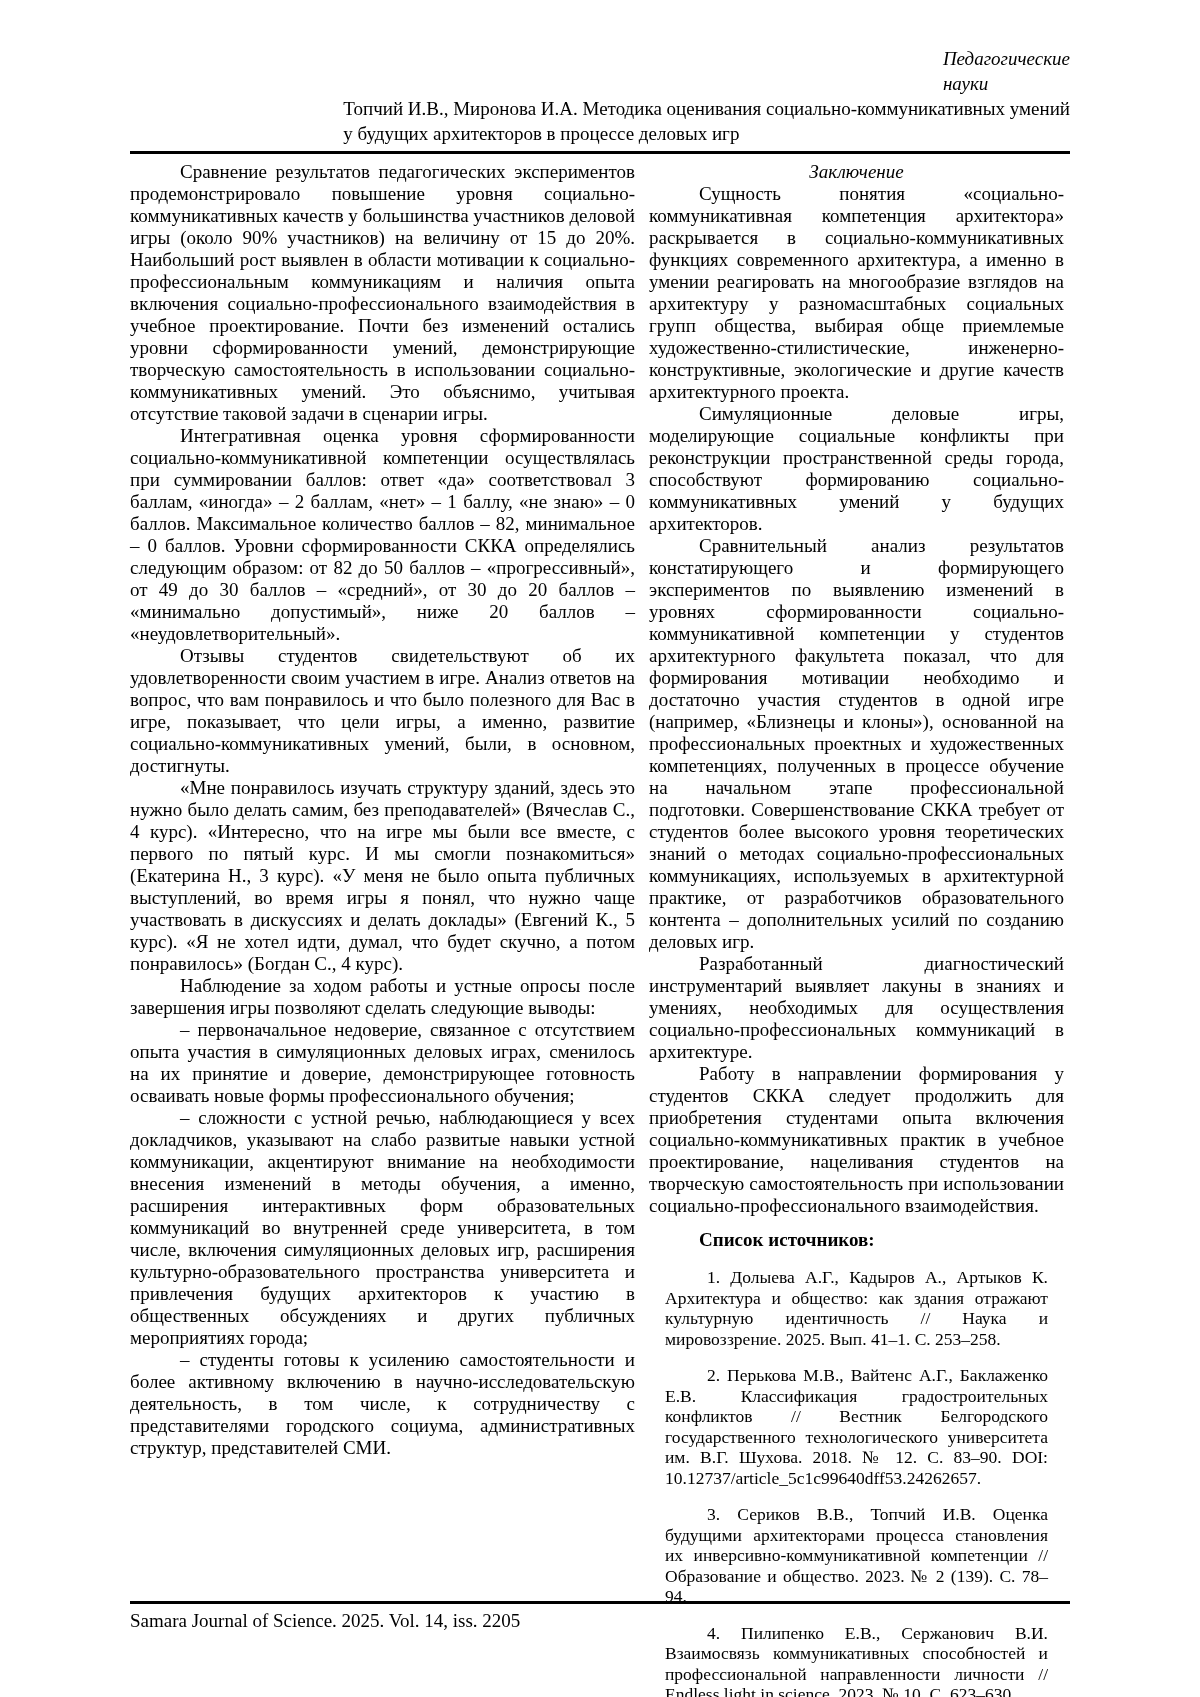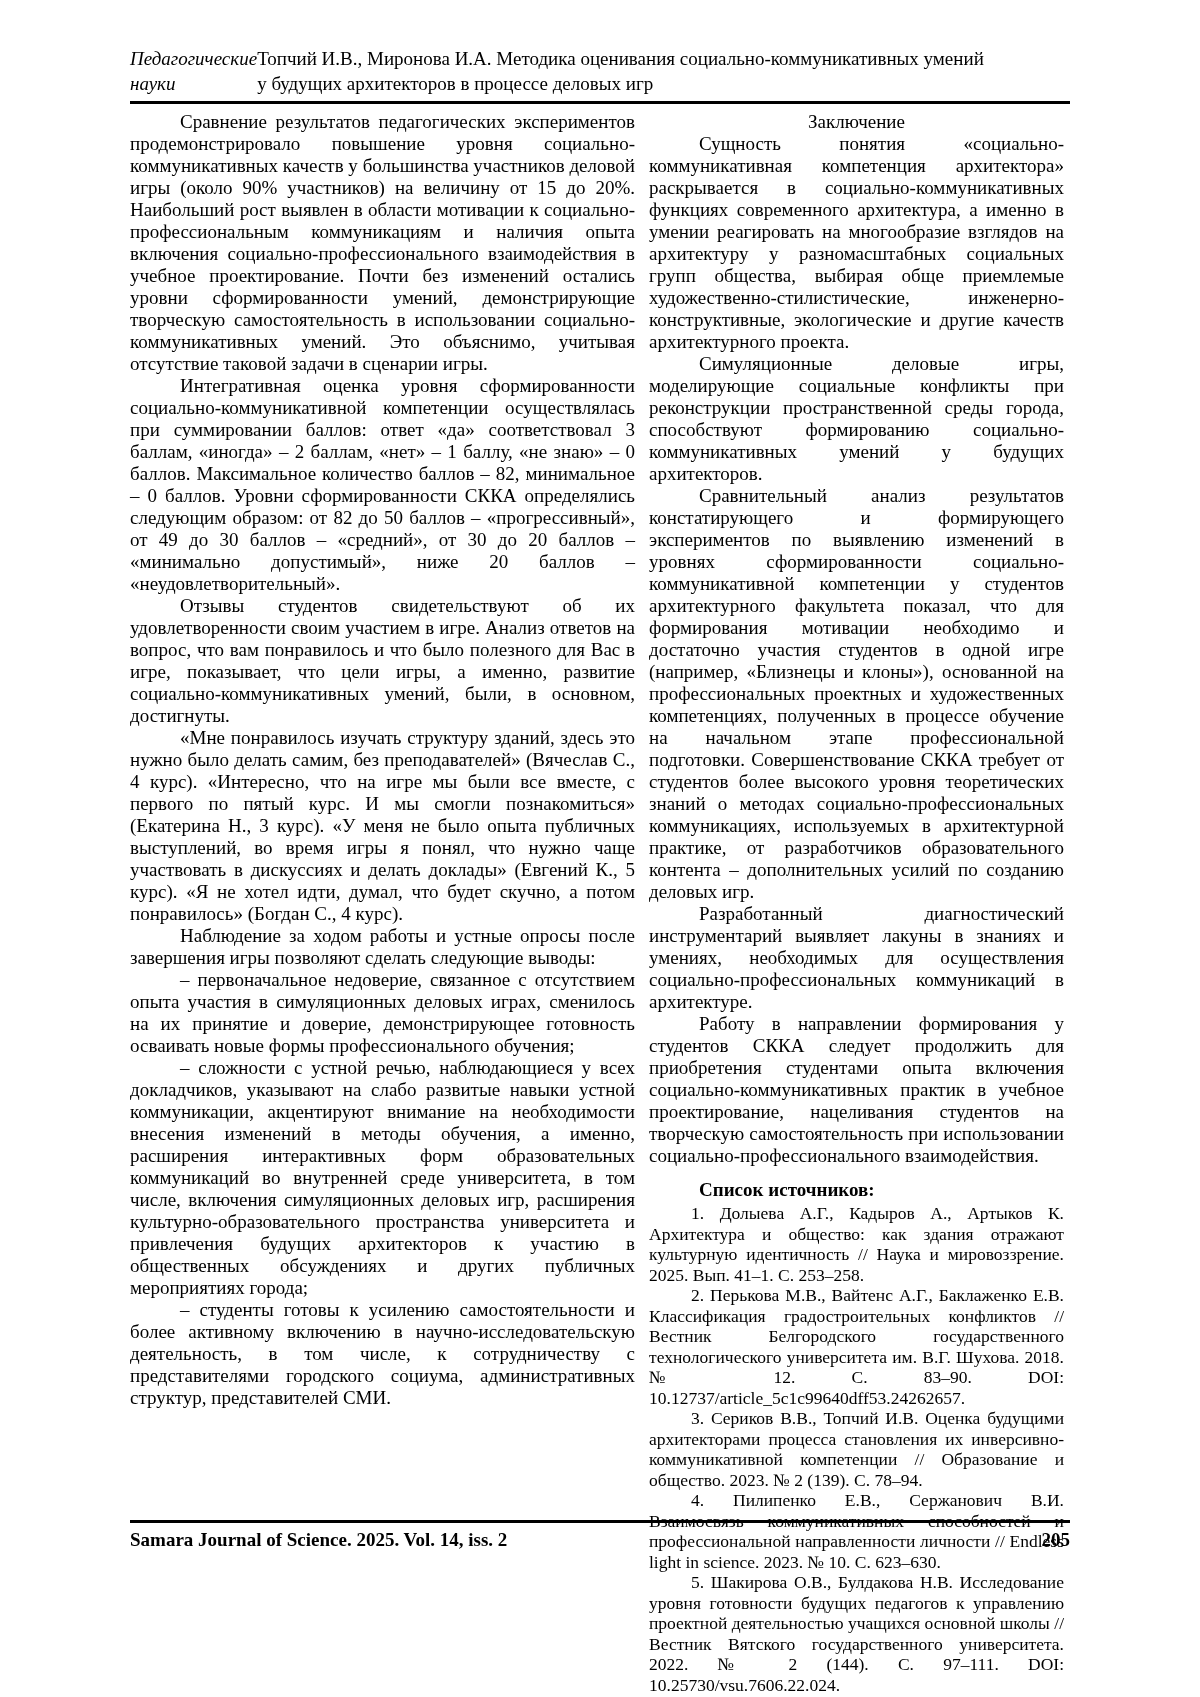--- a/index.html
+++ b/index.html
@@ -18,20 +18,21 @@
     top: 46px;
     width: 940px;
   }
   
   .header {
     display: flex;
     justify-content: space-between;
     align-items: flex-end;
     border-bottom: 3px solid #000;
     padding-bottom: 5px;
+    flex-direction: column;
   }
   .header-left {
     font-style: italic;
     font-size: 19px;
     line-height: 25px;
     white-space: nowrap;
   }
   .header-right {
     text-align: left;
     font-size: 19px;
@@ -47,53 +48,52 @@
   .col-left  { width: 505px; }
   .col-right { width: 415px; }
   p.body-par {
     margin: 0;
     font-size: 19px;
     line-height: 22px;
     text-align: justify;
     text-indent: 50px;
   }
   .concl-heading {
+    font-style: italic;
     font-weight: normal;
     text-align: center;
     font-size: 19px;
     line-height: 22px;
     margin: 0;
   }
   .refs-heading {
     font-weight: bold;
     font-size: 19px;
     line-height: 22px;
     text-indent: 50px;
     margin: 12px 0 2px 0;
   }
   p.ref-item {
-    margin: 0;
+    margin: 16px;
     font-size: 17.5px;
     line-height: 20.5px;
     text-align: justify;
     text-indent: 42px;
   }
   
   .footer {
     position: absolute;
     left: 130px;
-    top: 1520px;
+    top: 1601px;
     width: 940px;
     border-top: 3px solid #000;
     padding-top: 5px;
     display: flex;
-    justify-content: space-between;
     font-size: 19px;
     line-height: 24px;
-    font-weight: bold;
   }
 </style>
 </head>
 <body>
 
 <div class="page">
 
   <div class="header">
     <div class="header-left">
       <div>Педагогические</div>

